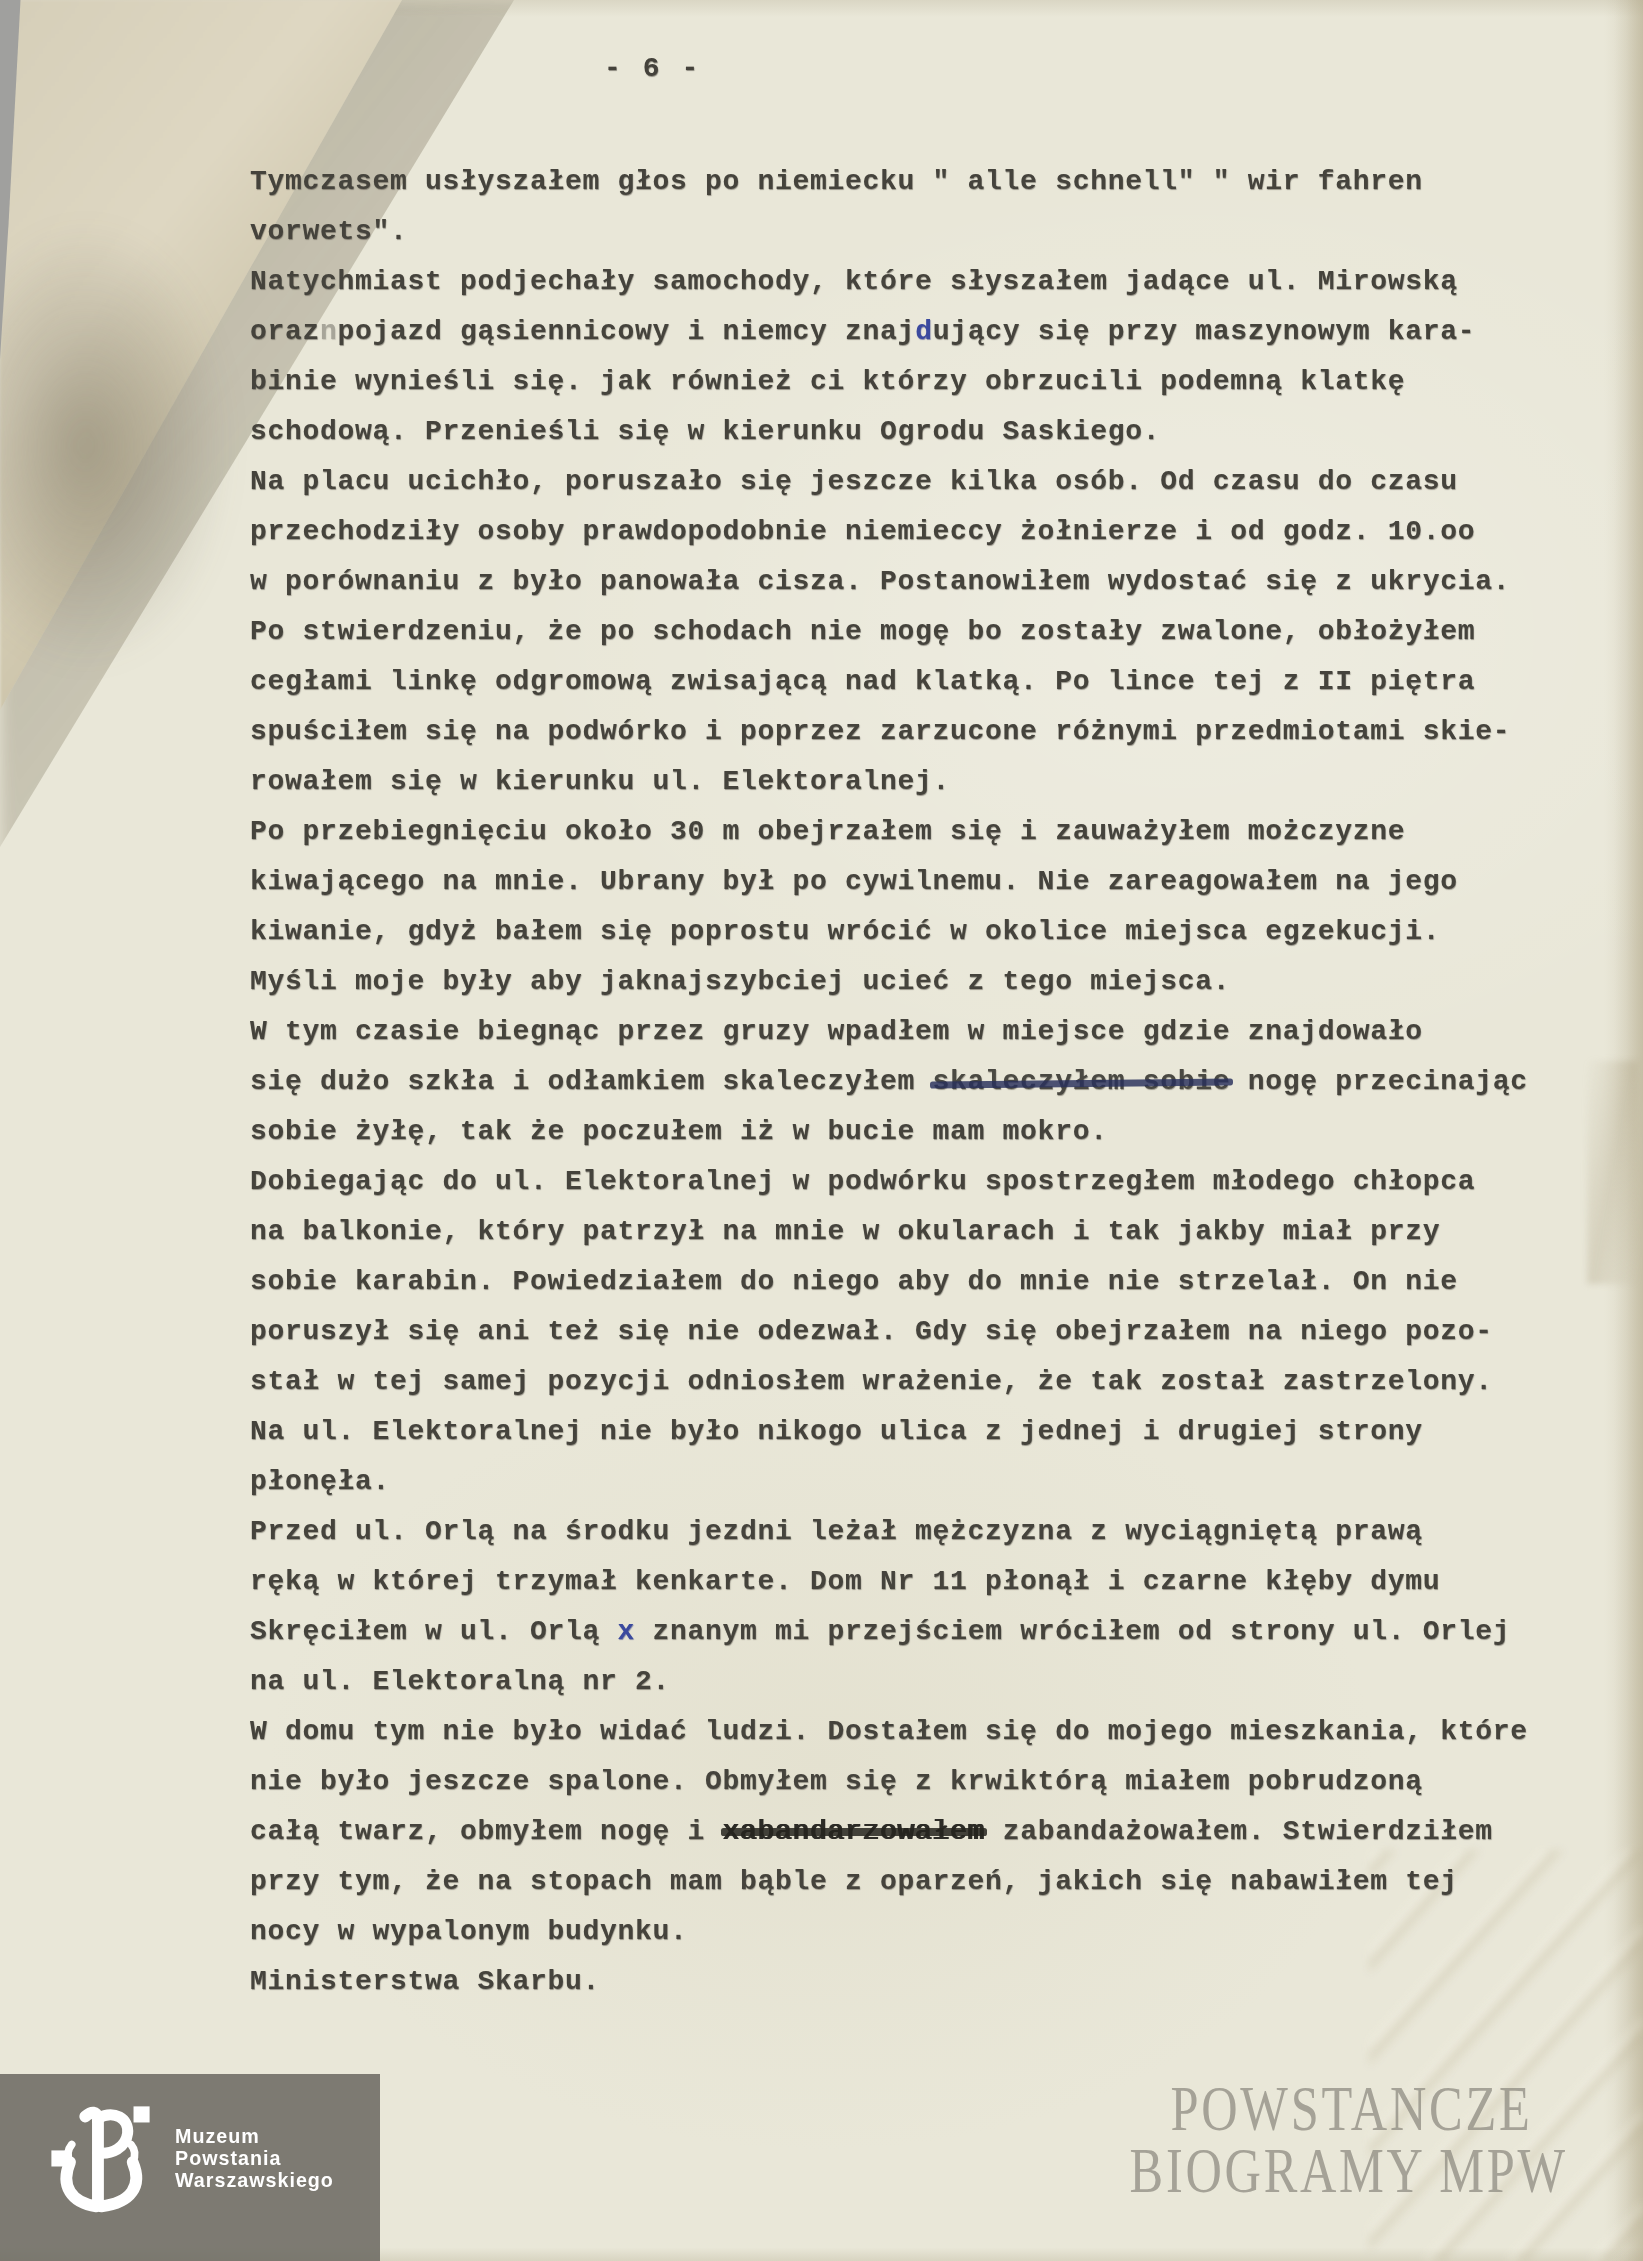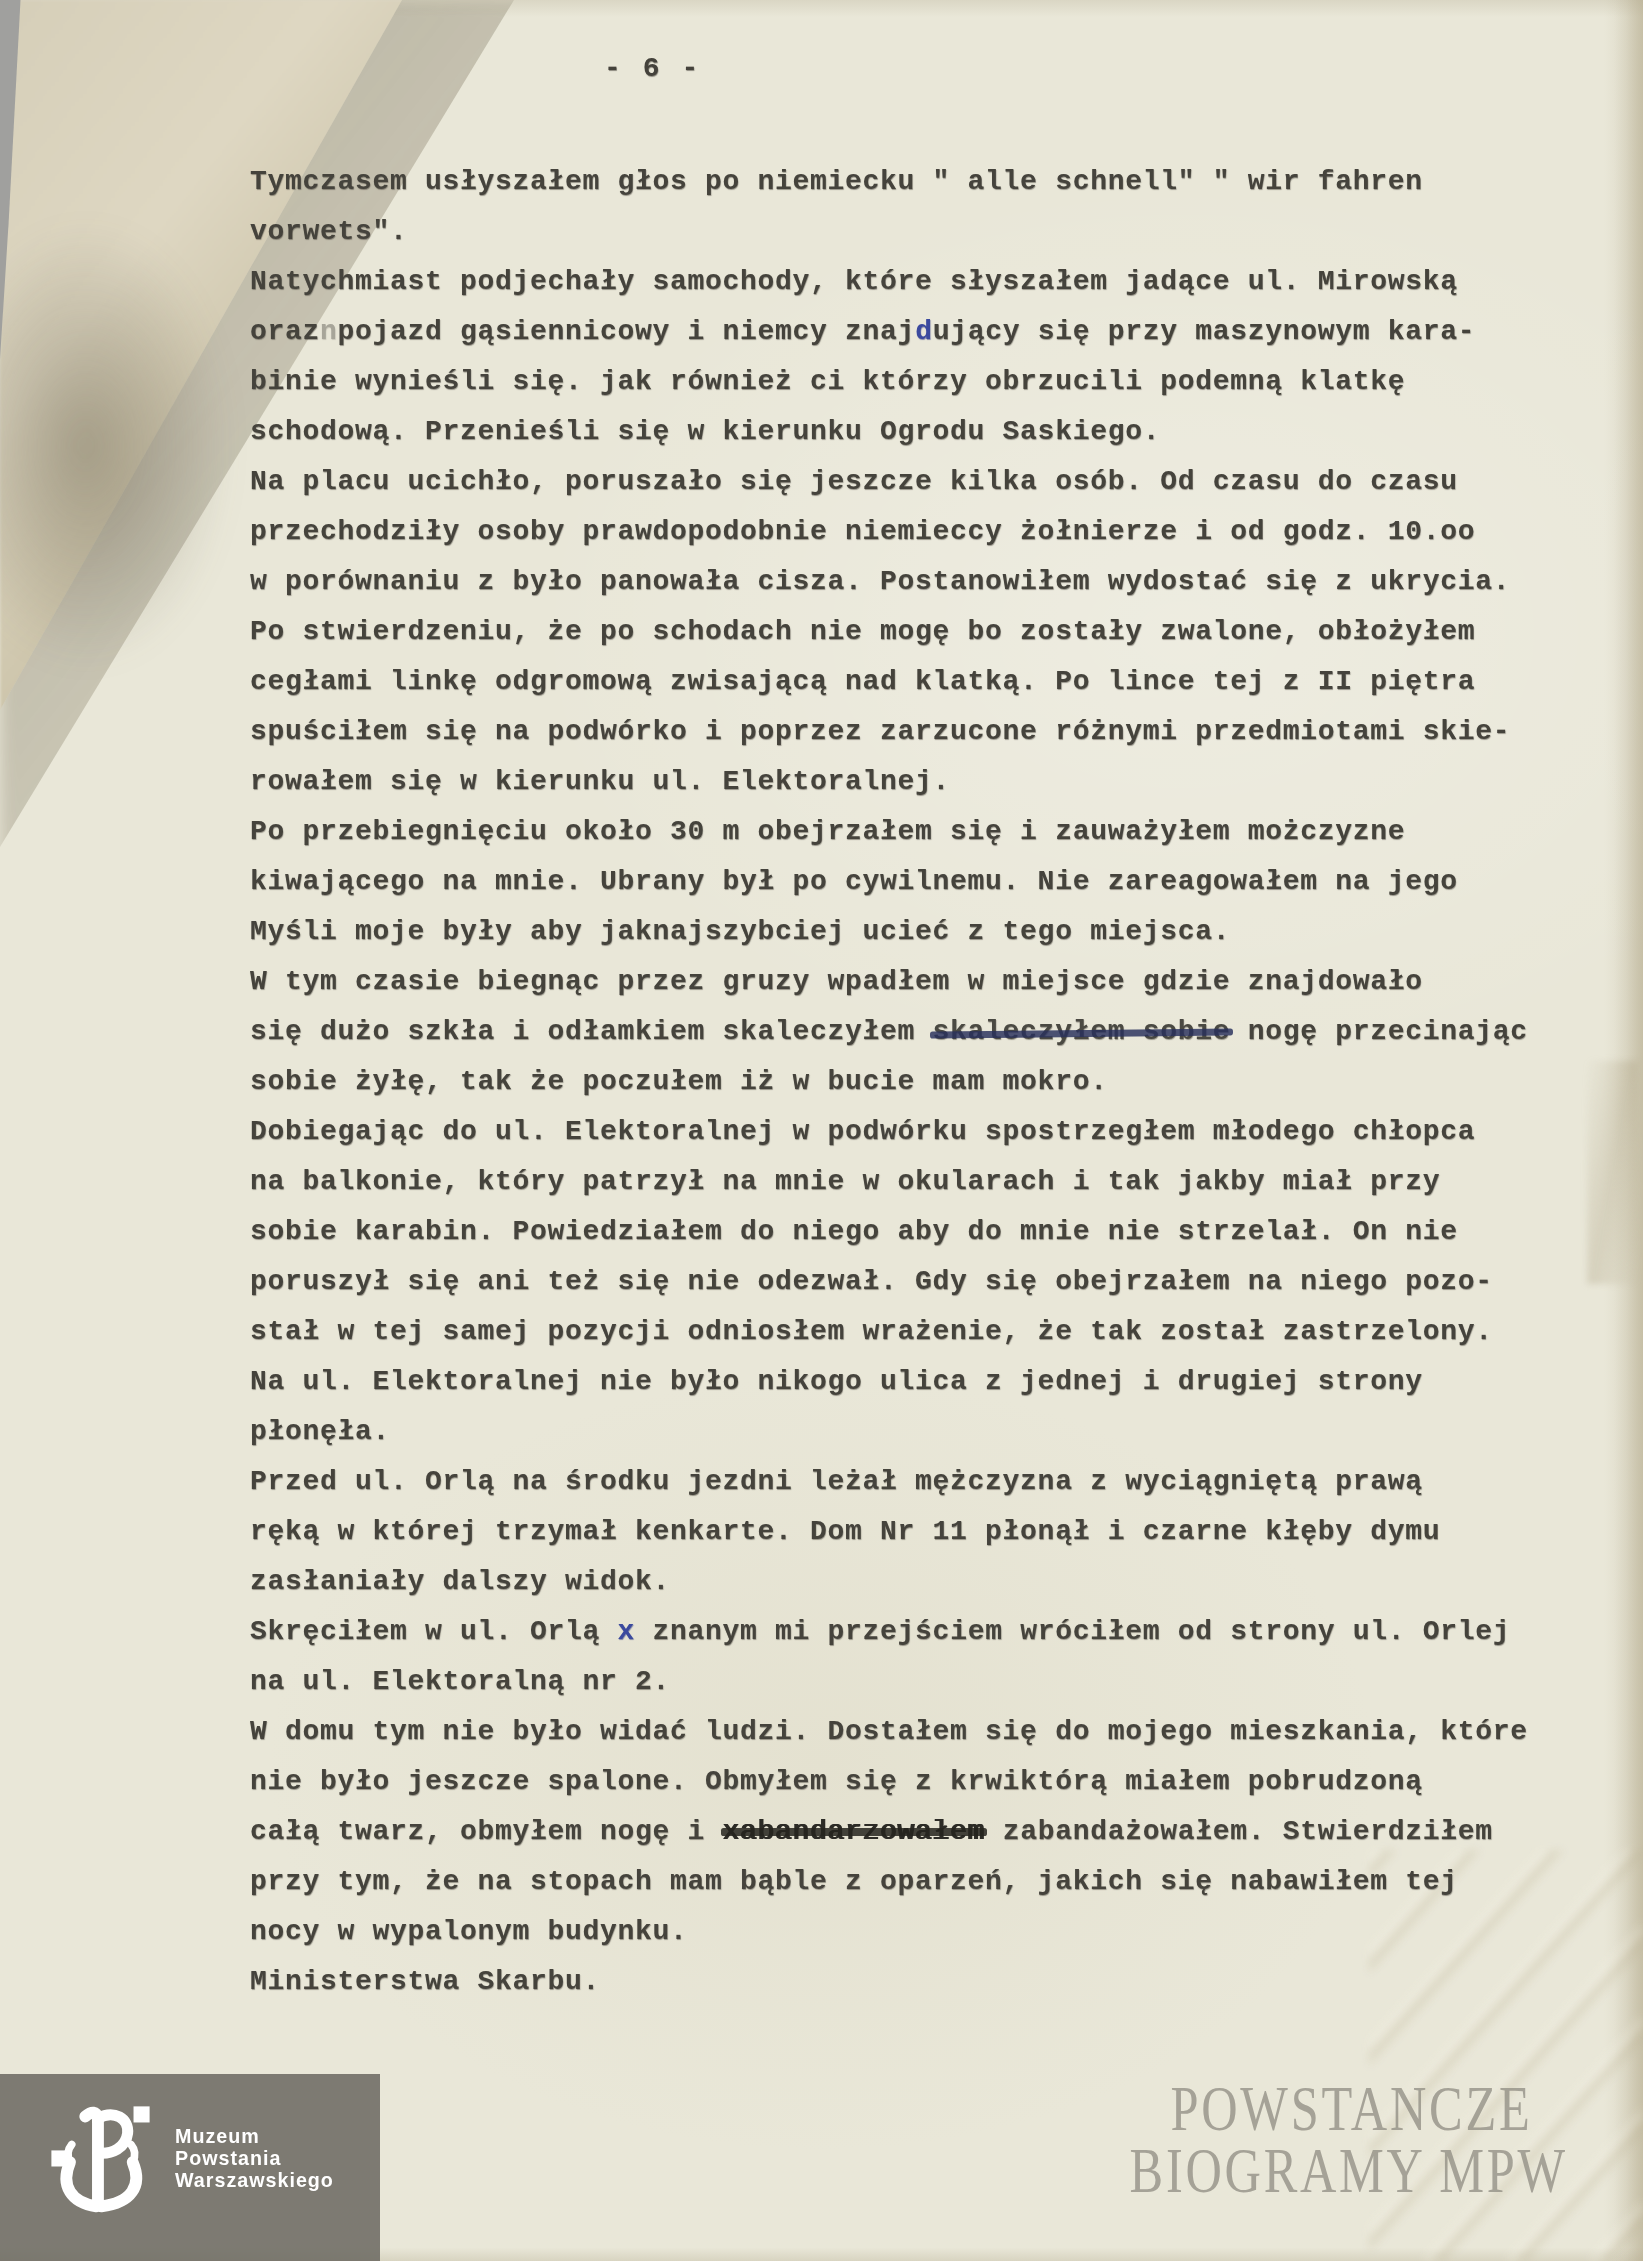--- a/index.html
+++ b/index.html
@@ -125,34 +125,34 @@
       <div class="tline"><span>schodową. Przenieśli się w kierunku Ogrodu Saskiego.</span></div>
       <div class="tline"><span>Na placu ucichło, poruszało się jeszcze kilka osób. Od czasu do czasu</span></div>
       <div class="tline"><span>przechodziły osoby prawdopodobnie niemieccy żołnierze i od godz. 10.oo</span></div>
       <div class="tline"><span>w porównaniu z było panowała cisza. Postanowiłem wydostać się z ukrycia.</span></div>
       <div class="tline"><span>Po stwierdzeniu, że po schodach nie mogę bo zostały zwalone, obłożyłem</span></div>
       <div class="tline"><span>cegłami linkę odgromową zwisającą nad klatką. Po lince tej z II piętra</span></div>
       <div class="tline"><span>spuściłem się na podwórko i poprzez zarzucone różnymi przedmiotami skie-</span></div>
       <div class="tline"><span>rowałem się w kierunku ul. Elektoralnej.</span></div>
       <div class="tline"><span>Po przebiegnięciu około 30 m obejrzałem się i zauważyłem możczyzne</span></div>
       <div class="tline"><span>kiwającego na mnie. Ubrany był po cywilnemu. Nie zareagowałem na jego</span></div>
+      <div class="tline"><span>kiwanie, gdyż bałem się poprostu wrócić w okolice miejsca egzekucji.</span></div>
       <div class="tline"><span>Myśli moje były aby jaknajszybciej ucieć z tego miejsca.</span></div>
       <div class="tline"><span>W tym czasie biegnąc przez gruzy wpadłem w miejsce gdzie znajdowało</span></div>
       <div class="tline"><span>się dużo szkła i odłamkiem skaleczyłem </span><span class="seg-strike-blue">skaleczyłem sobie</span><span> nogę przecinając</span></div>
       <div class="tline"><span>sobie żyłę, tak że poczułem iż w bucie mam mokro.</span></div>
       <div class="tline"><span>Dobiegając do ul. Elektoralnej w podwórku spostrzegłem młodego chłopca</span></div>
       <div class="tline"><span>na balkonie, który patrzył na mnie w okularach i tak jakby miał przy</span></div>
       <div class="tline"><span>sobie karabin. Powiedziałem do niego aby do mnie nie strzelał. On nie</span></div>
       <div class="tline"><span>poruszył się ani też się nie odezwał. Gdy się obejrzałem na niego pozo-</span></div>
       <div class="tline"><span>stał w tej samej pozycji odniosłem wrażenie, że tak został zastrzelony.</span></div>
       <div class="tline"><span>Na ul. Elektoralnej nie było nikogo ulica z jednej i drugiej strony</span></div>
       <div class="tline"><span>płonęła.</span></div>
       <div class="tline"><span>Przed ul. Orlą na środku jezdni leżał mężczyzna z wyciągniętą prawą</span></div>
       <div class="tline"><span>ręką w której trzymał kenkarte. Dom Nr 11 płonął i czarne kłęby dymu</span></div>
-      <div class="tline"><span>zasłaniały dalszy widok.</span></div>
       <div class="tline"><span>Skręciłem w ul. Orlą </span><span class="seg-blue">x</span><span> znanym mi przejściem wróciłem od strony ul. Orlej</span></div>
       <div class="tline"><span>na ul. Elektoralną nr 2.</span></div>
       <div class="tline"><span>W domu tym nie było widać ludzi. Dostałem się do mojego mieszkania, które</span></div>
       <div class="tline"><span>nie było jeszcze spalone. Obmyłem się z krwiktórą miałem pobrudzoną</span></div>
       <div class="tline"><span>całą twarz, obmyłem nogę i </span><span class="seg-overtype">xabandarzowałem</span><span> zabandażowałem. Stwierdziłem</span></div>
       <div class="tline"><span>przy tym, że na stopach mam bąble z oparzeń, jakich się nabawiłem tej</span></div>
       <div class="tline"><span>nocy w wypalonym budynku.</span></div>
       <div class="tline"><span>Ministerstwa Skarbu.</span></div>
     </div>
 

